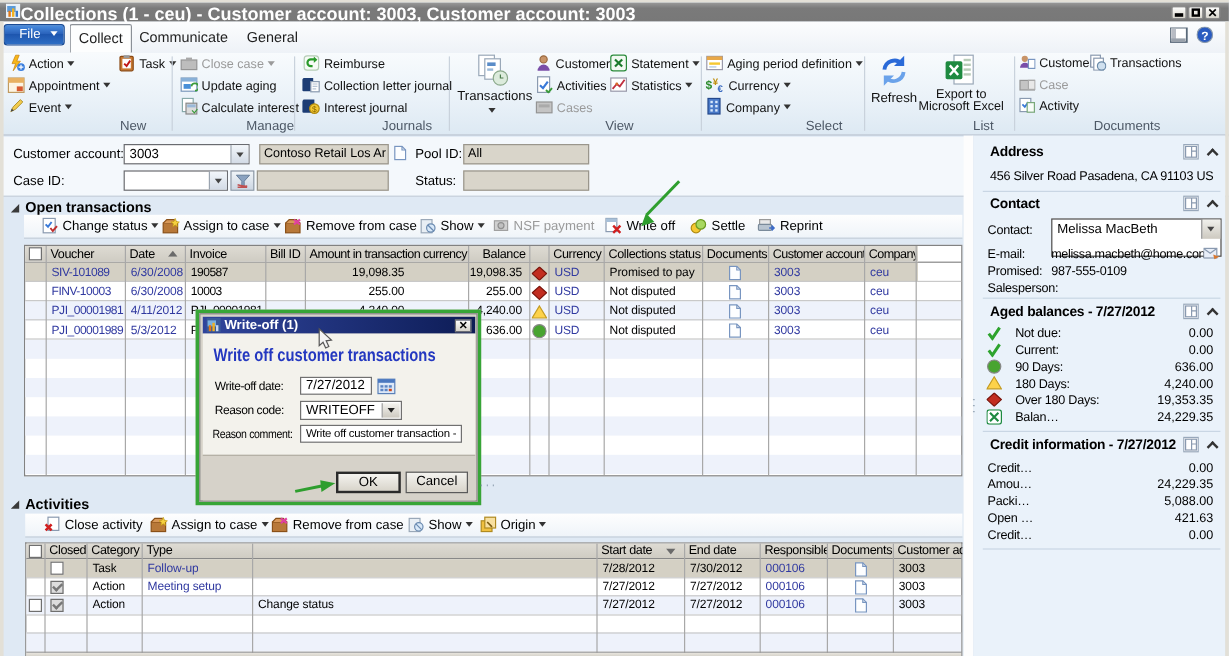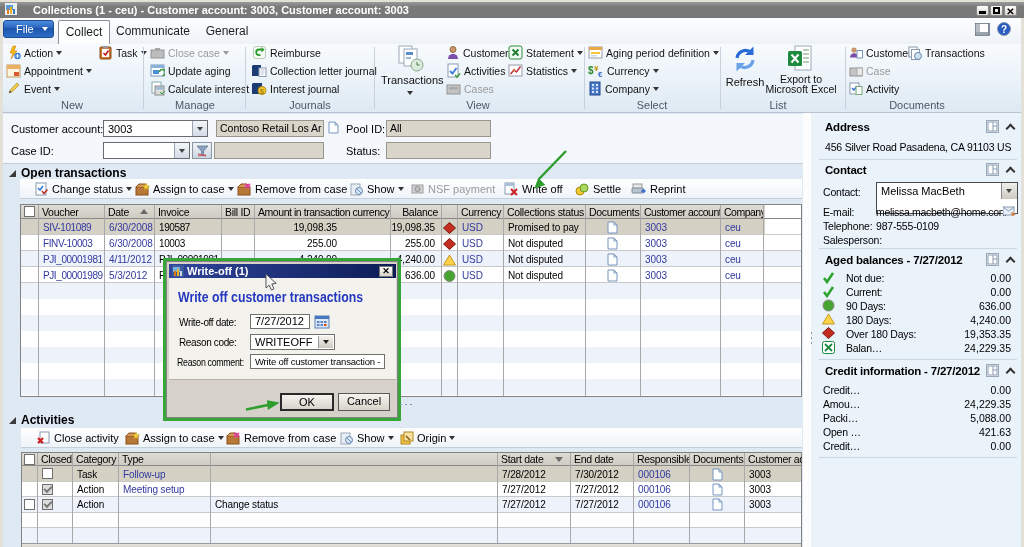--- a/index.html
+++ b/index.html
@@ -1,30 +1,30 @@
 <!DOCTYPE html>
 <html><head><meta charset="utf-8"><style>
 *{margin:0;padding:0;box-sizing:border-box}
 html,body{width:1024px;height:547px;overflow:hidden}
 body{font-family:"Liberation Sans",sans-serif;font-size:11px;color:#000;background:#e8e5dc}
 .a{position:absolute}
 #win{position:absolute;left:0;top:0;width:1024px;height:547px;background:#dfe9f4}
 
 #title{left:0;top:0;width:1024px;height:18px;background:linear-gradient(#9a9a9a,#7a7a7a 30%,#787878);border-top:2px solid #e3e0d7}
-#title .txt{position:absolute;left:33px;top:2px;color:#fff;font-weight:bold;font-size:11px;white-space:nowrap}
+#title .txt{position:absolute;left:17px;top:2px;color:#fff;font-weight:bold;font-size:15px;white-space:nowrap}
 .wbtn{position:absolute;top:3px;width:13px;height:11px;background:linear-gradient(#fdfdfc,#d9d6cd);border:1px solid #8a8a8a;border-radius:2px;color:#000;font-size:9px;line-height:9px;text-align:center;font-weight:bold}
 
 #tabrow{left:0;top:18px;width:1024px;height:26px;background:linear-gradient(#fcfdfe,#eef2f7)}
 #filebtn{position:absolute;left:3px;top:2px;width:51px;height:18px;background:linear-gradient(#4a8ee0,#2a62bb 45%,#1d55ae 46%,#2e6ec4);border:1px solid #1a4b94;border-radius:3px;color:#fff;font-size:11px;text-align:left;padding-left:12px;line-height:16px}
 .tab{position:absolute;top:2px;height:24px;line-height:22px;font-size:12px;color:#1e1e1e;text-align:center}
 #tab-collect{left:58px;width:52px;background:#fdfefe;border:1px solid #8b9097;border-bottom:none;border-radius:2px 2px 0 0;font-weight:normal}
 
 #ribbon{left:0;top:44px;width:1024px;height:69px;background:linear-gradient(#f8fbfd,#e9f1f8 60%,#dde9f3);border-bottom:1px solid #b9c3cf}
 .gsep{position:absolute;top:3px;width:1px;height:62px;background:#c9d2dc}
-.glabel{position:absolute;top:55px;width:100px;text-align:center;color:#4d5866;font-size:11px}
+.glabel{position:absolute;top:55px;width:100px;text-align:right;color:#4d5866;font-size:11px}
 .ritem{position:absolute;height:17px;line-height:17px;white-space:nowrap;font-size:10.5px;color:#111}
 .ritem .ic{display:inline-block;vertical-align:-3px;margin-right:3px}
 .gray{color:#9a9a9a}
 .caret{display:inline-block;width:0;height:0;border-left:3px solid transparent;border-right:3px solid transparent;border-top:4px solid #333;margin-left:3px;vertical-align:2px}
 .caretg{border-top-color:#9a9a9a}
 .bigbtn{position:absolute;text-align:center;font-size:11px;color:#111}
 
 #filter{left:0px;top:114px;width:1024px;height:50px;background:#f4f8fc;border-bottom:1px solid #c2cdd9}
 .lbl{position:absolute;white-space:nowrap;color:#000}
 .combo{position:absolute;background:#fff;border:1px solid #696b70;height:17px}
@@ -581,21 +581,21 @@
         <span style="position:absolute;left:4px;top:1px;line-height:15px">Melissa MacBeth</span>
         <span class="dd" style="width:16px;height:16px;background:linear-gradient(#f0f0ec,#cdc9c0);border-left:1px solid #8a8a8a"></span>
       </div>
     <div class="lbl" style="left:12px;top:93px">E-mail:</div>
     <div class="lbl" style="left:65px;top:93px;width:130px;overflow:hidden;white-space:nowrap;letter-spacing:-.3px">melissa.macbeth@home.consc</div>
     <svg class="a" style="left:192px;top:92px" width="14" height="12">
         <rect x="0" y="2" width="11" height="8" fill="#e8eef8" stroke="#8a9ab0"></rect>
         <path d="M0 2 l5.5 4 5.5 -4" fill="none" stroke="#8a9ab0"></path>
         <path d="M8 7 l5 2 -4 2z" fill="#d87830"></path>
       </svg>
-    <div class="lbl" style="left:12px;top:107px">Telephone:</div>
+    <div class="lbl" style="left:12px;top:107px">Promised:</div>
     <div class="lbl" style="left:65px;top:107px">987-555-0109</div>
     <div class="lbl" style="left:12px;top:121px">Salesperson:</div>
     <div class="psep" style="top:135px"></div>
     <div class="phead" style="left:14px;top:141px">Aged balances - 7/27/2012</div>
     <div class="pico" style="left:175px;top:140px">
         <svg width="11" height="11">
           <rect x="1" y="1" width="9" height="9" fill="#fff" stroke="#8a9ab0"></rect>
           <path d="M6 1 v9 M6 5 h4" stroke="#8a9ab0"></path>
         </svg>
       </div>

